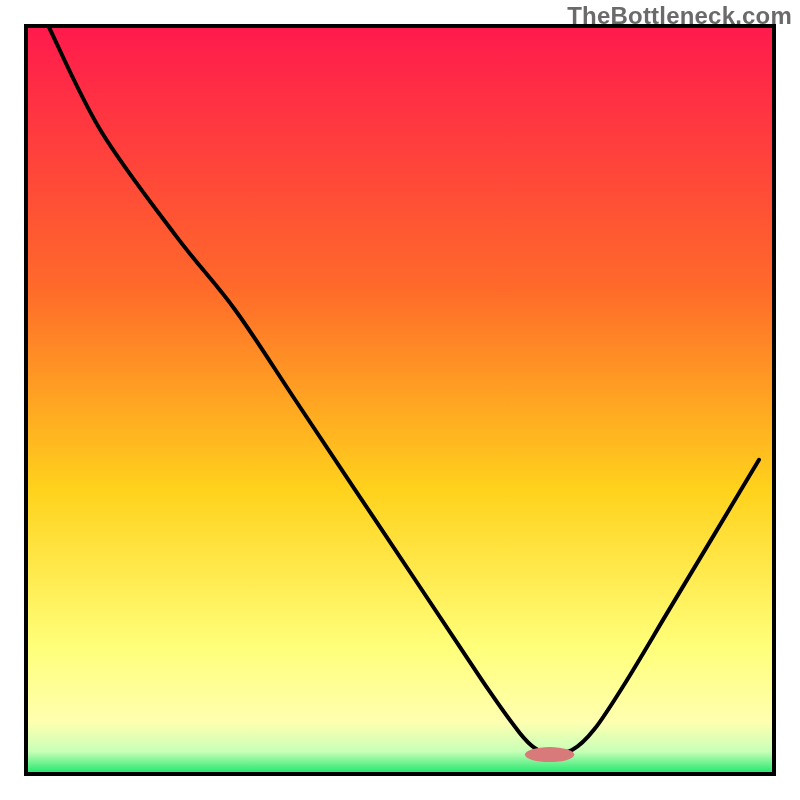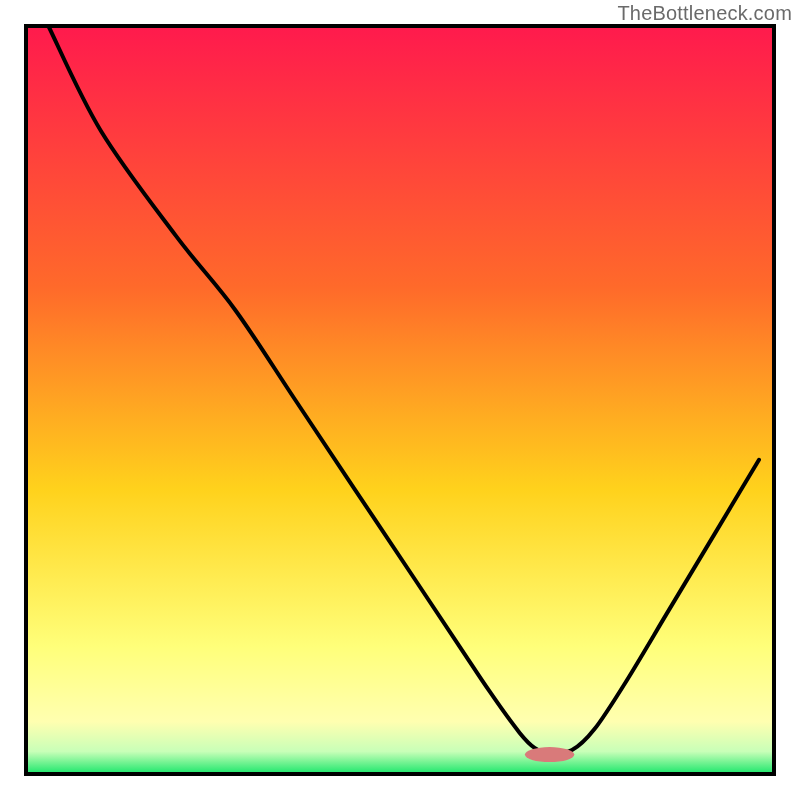--- a/index.html
+++ b/index.html
@@ -13,22 +13,22 @@
   }
   .wrap {
     position: relative;
     width: 800px;
     height: 800px;
   }
   .attribution {
     position: absolute;
     top: 2px;
     right: 8px;
-    font-size: 20px;
-    font-weight: 400;
+    font-size: 24px;
+    font-weight: 700;
     color: #6a6a6a;
     letter-spacing: 0.2px;
   }
   svg {
     display: block;
   }
 </style>
 </head>
 <body>
 <div class="wrap">

